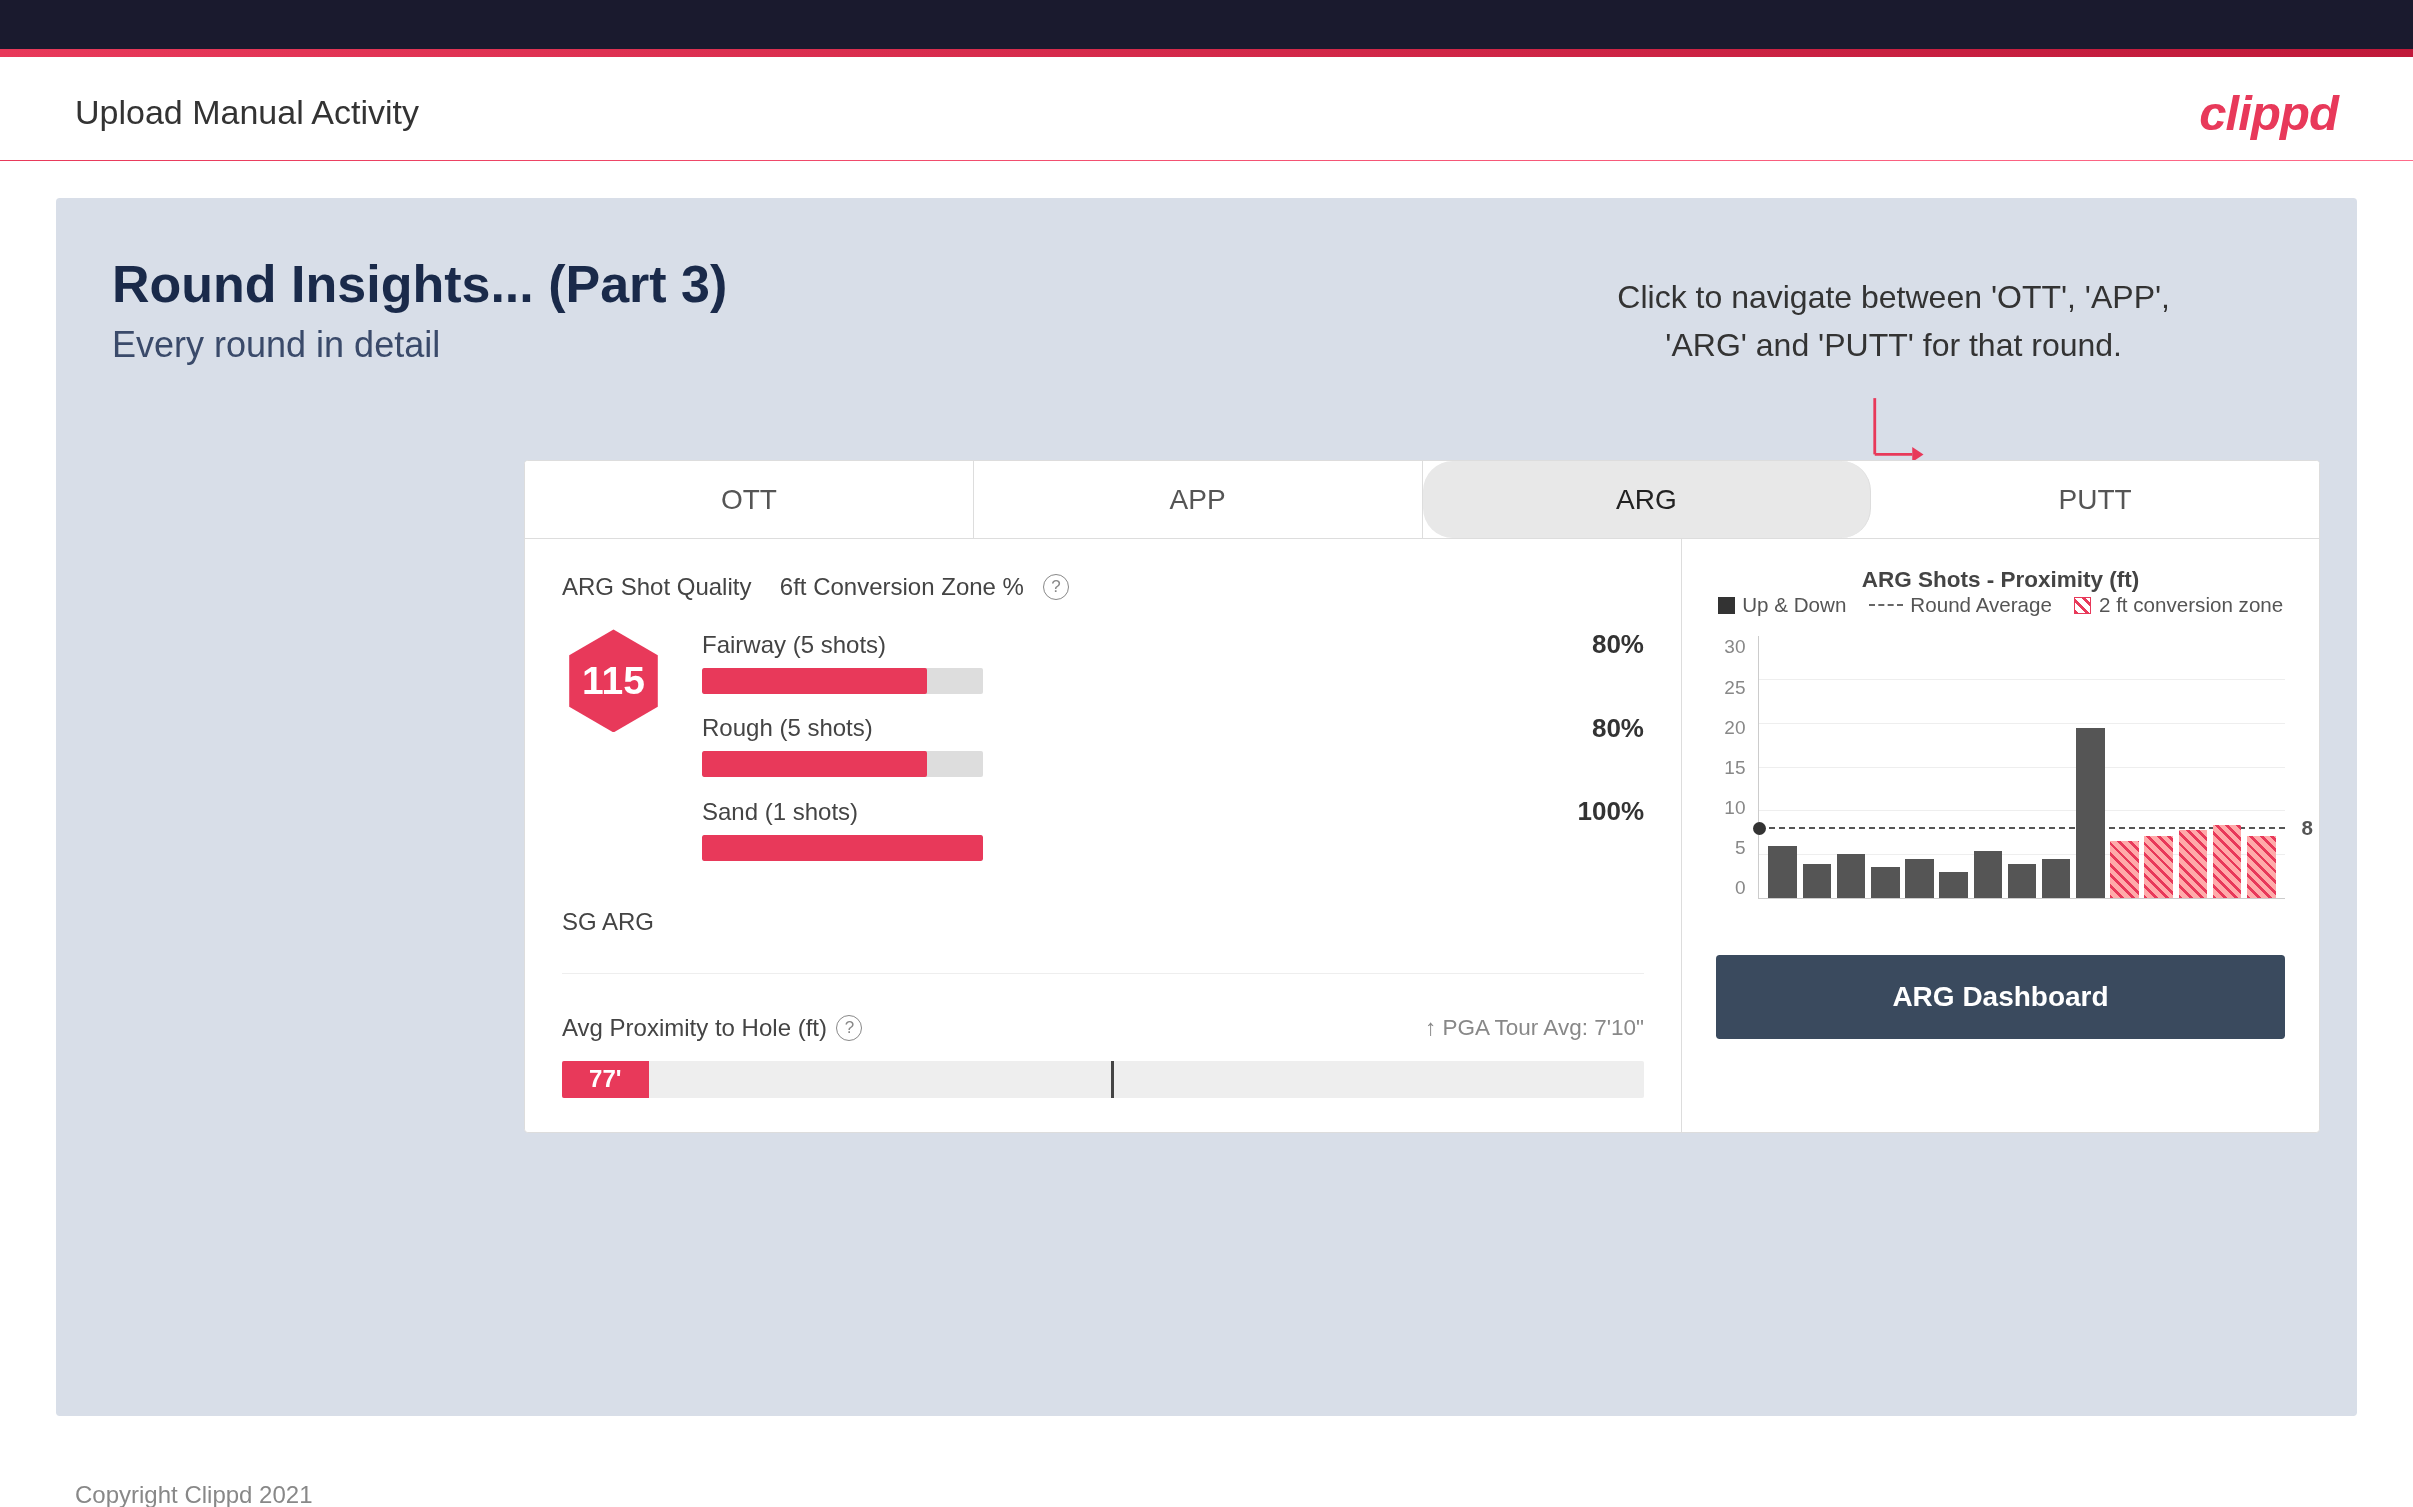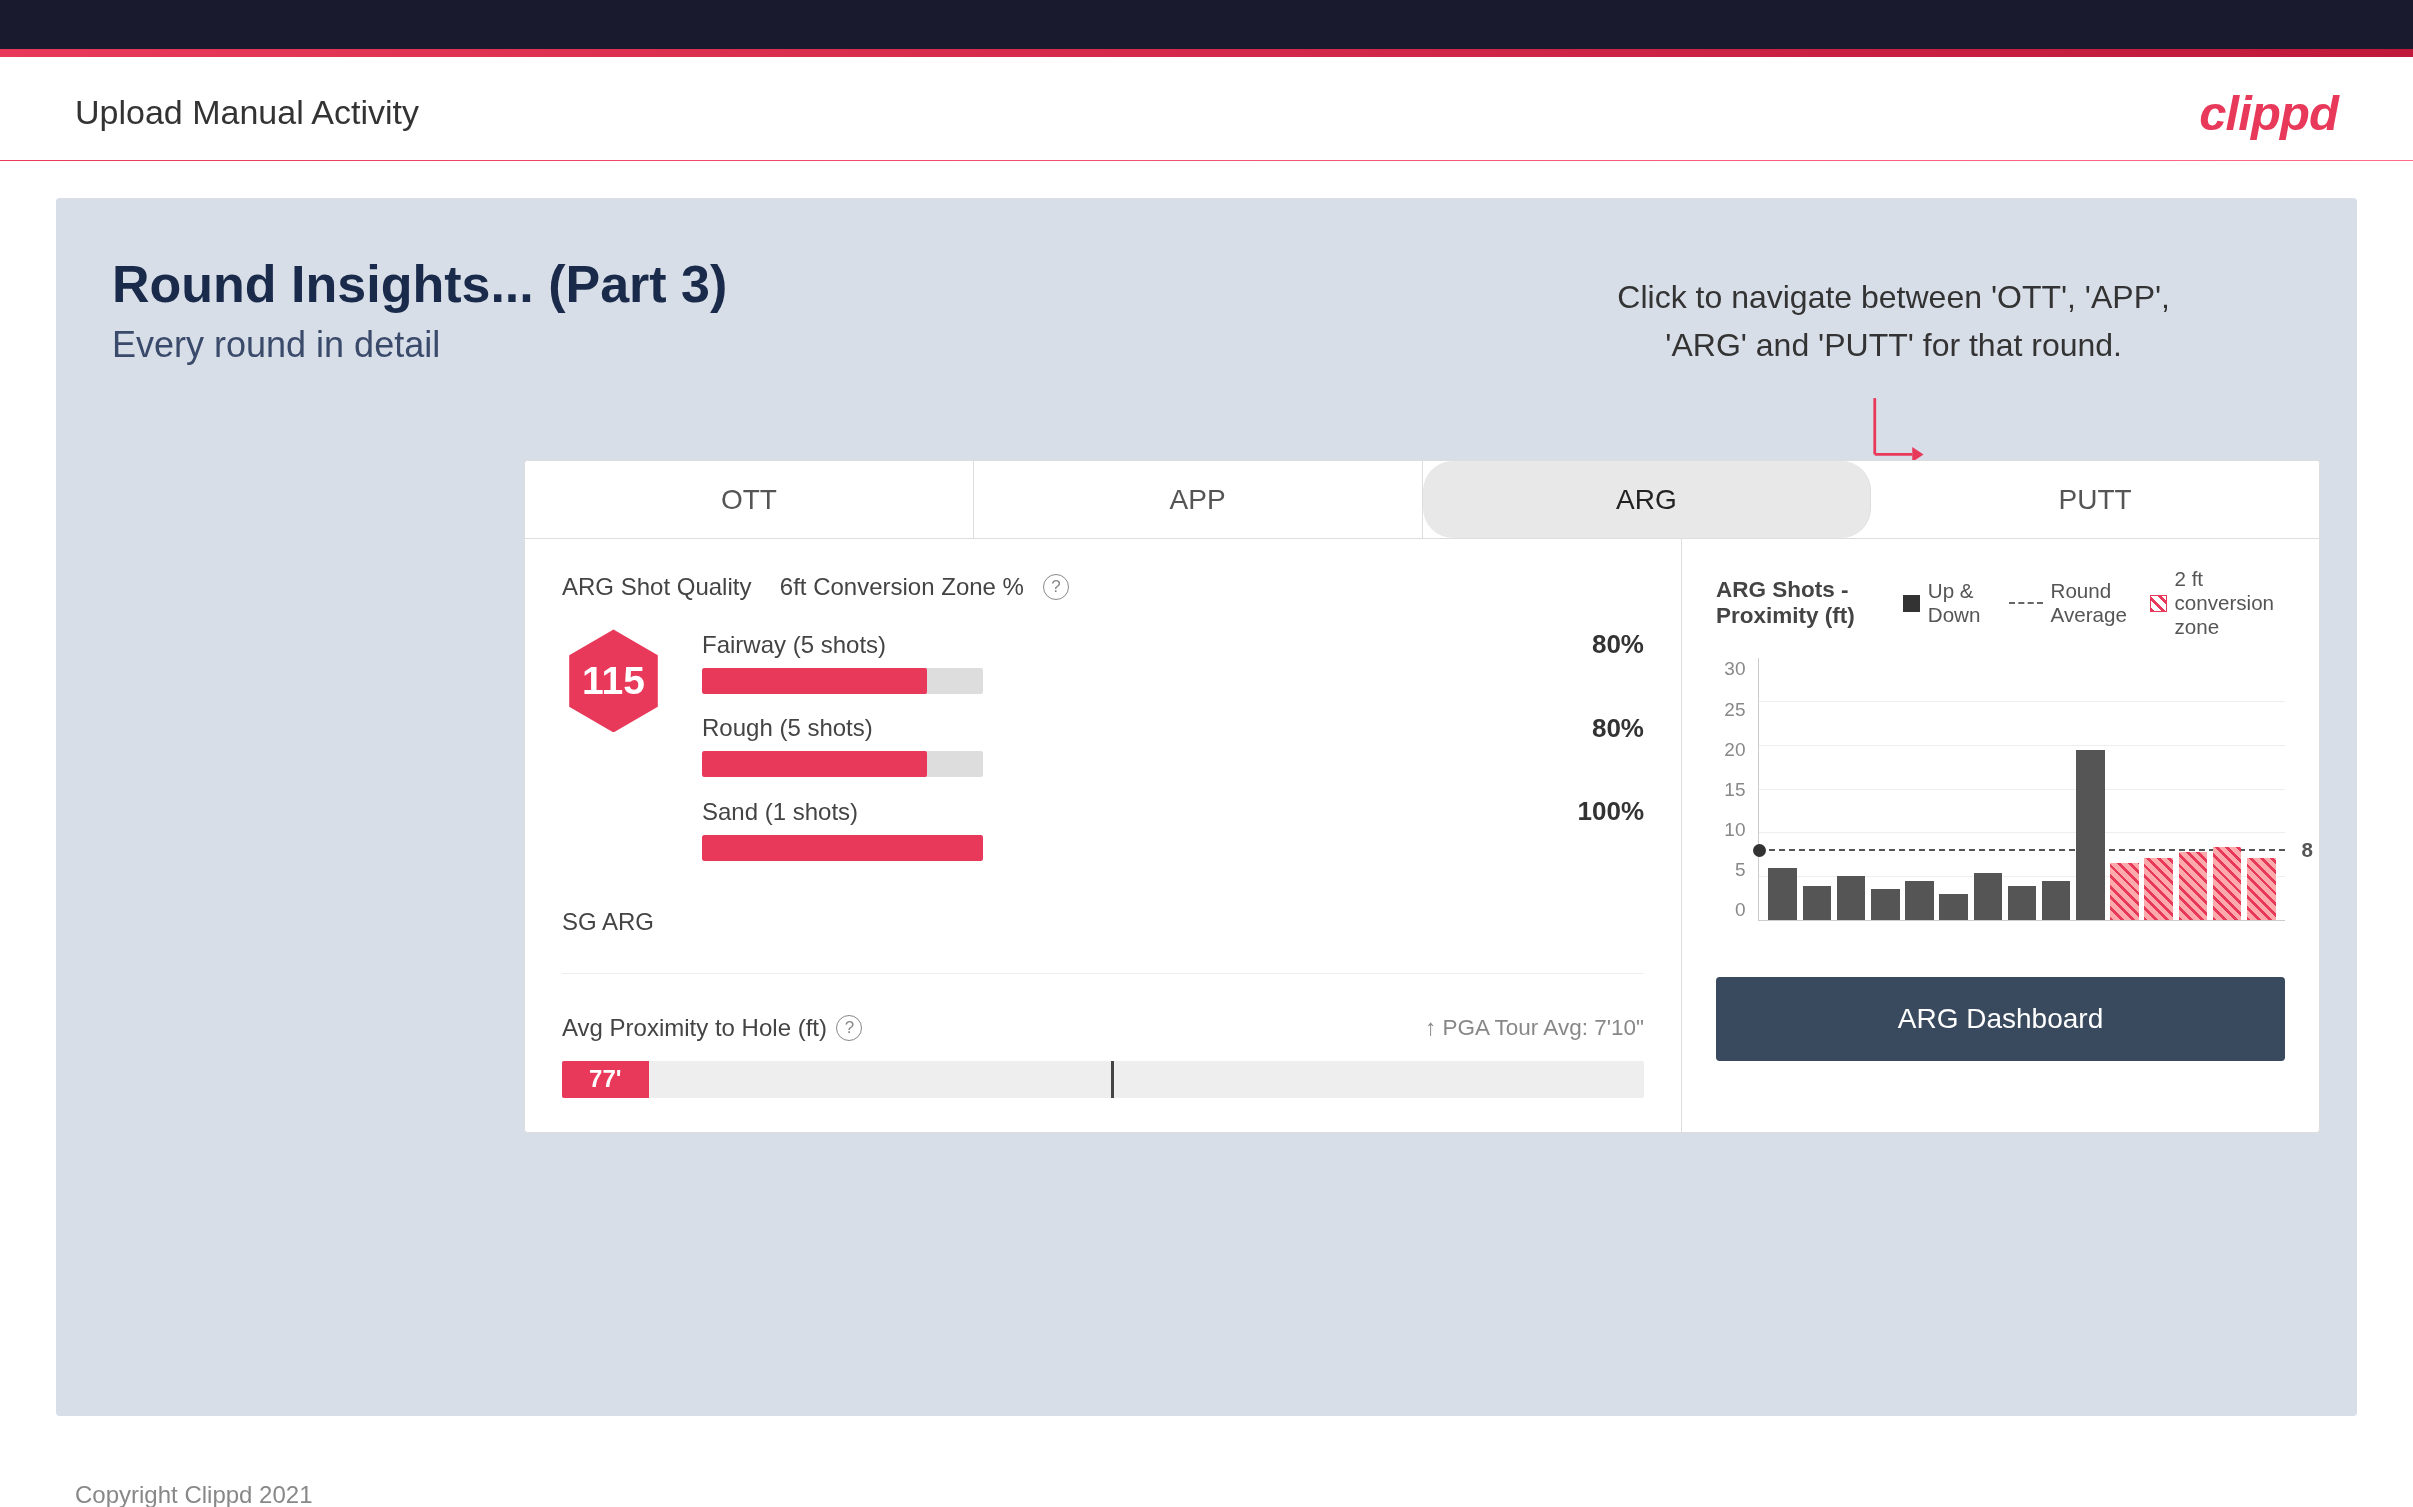--- a/index.html
+++ b/index.html
@@ -313,20 +313,21 @@
       width: 637px;
       padding: 28px 34px;
       flex-shrink: 0;
     }
 
     .chart-header {
       display: flex;
       align-items: center;
       justify-content: space-between;
       margin-bottom: 9.4px;
+      flex-direction: column;
     }
     .chart-title {
       font-size: 22.5px;
       color: #444;
       font-weight: 600;
     }
     .chart-legend {
       display: flex;
       align-items: center;
       gap: 22.5px;
@@ -460,21 +461,21 @@
       top: -6.6px;
     }
 
     
     .dashboard-btn {
       width: 100%;
       padding: 26px;
       background: #3a4a5e;
       color: #fff;
       font-size: 28px;
-      font-weight: 400;
+      font-weight: 700;
       border: none;
       border-radius: 3.7px;
       cursor: pointer;
       margin-top: 19px;
       text-align: center;
     }
 
     
     .footer {
       padding: 28px 75px;

